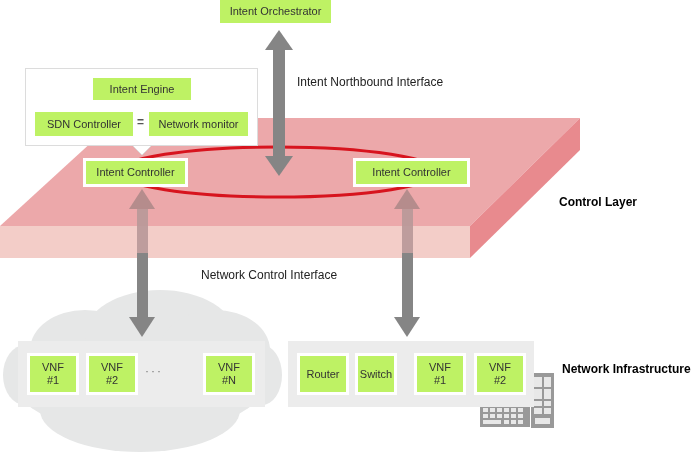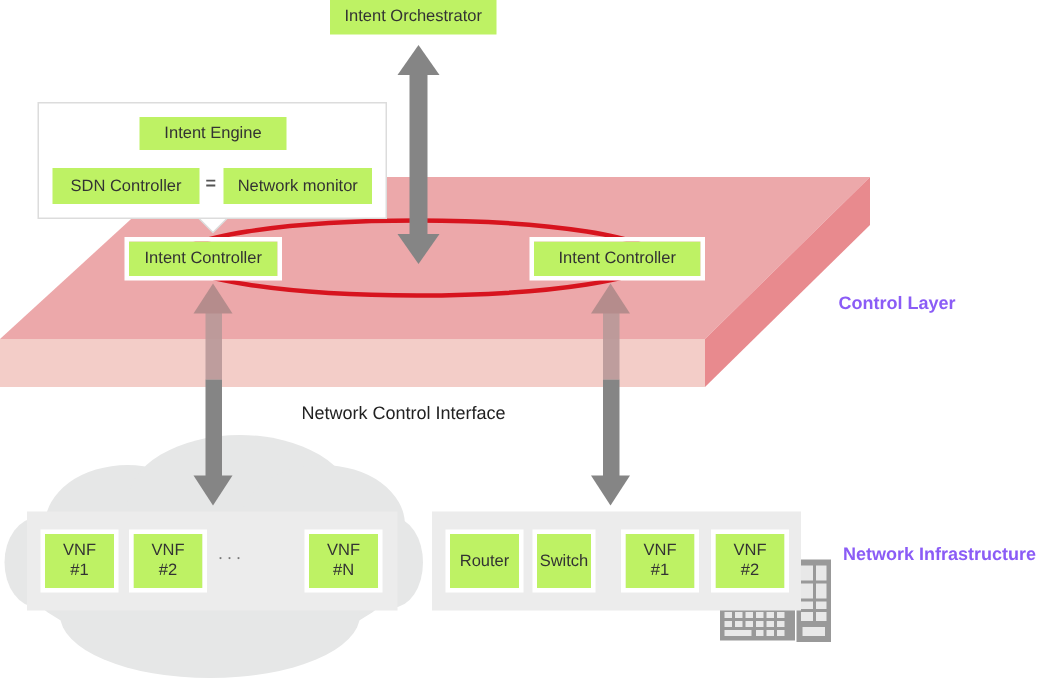--- a/index.html
+++ b/index.html
@@ -4,21 +4,21 @@
 <style>
   html, body { margin: 0; padding: 0; background: #ffffff; }
   body { width: 700px; height: 454px; position: relative; overflow: hidden;
          font-family: "Liberation Sans", sans-serif; color: #222; }
   svg.stage { position: absolute; left: 0; top: 0; }
   .box { position: absolute; background: #bef264; font-size: 11px; color: #333;
          display: flex; align-items: center; justify-content: center; text-align: center;
          box-sizing: border-box; line-height: 13px; }
   .framed { outline: 3px solid #ffffff; }
   .label { position: absolute; font-size: 12px; color: #222; line-height: 15px; white-space: nowrap; }
-  .bold { font-weight: bold; color: #8b5cf6; }
+  .bold { font-weight: bold; color: #000000; }
   .popup { position: absolute; background: #ffffff; border: 1px solid #dcdcdc; box-sizing: border-box; }
   .tray { position: absolute; background: #ececec; }
   .dots { position: absolute; font-size: 12px; color: #777; letter-spacing: 2px; }
 </style>
 </head>
 <body>
 
 <svg class="stage" width="700" height="454" viewBox="0 0 700 454">
 
   <g fill="#e6e7e7">
@@ -106,20 +106,21 @@
       <rect x="535" y="418" width="15" height="6"></rect>
     </g>
   </g>
 </svg>
 
 <div class="box" style="left:220px; top:0px; width:111px; height:23px;">
   <span>Intent Orchestrator</span>
 </div>
 
 <div class="label" style="left:297px; top:75px;">
+  <div>Intent Northbound Interface</div>
 </div>
 
 <div class="popup" style="left:25px; top:68px; width:233px; height:78px;"></div>
 <div class="box" style="left:93px; top:78px; width:98px; height:22px;">
   <span>Intent Engine</span>
 </div>
 <div class="box" style="left:35px; top:112px; width:98px; height:24px;">
   <span>SDN Controller</span>
 </div>
 <div class="label" style="left:137px; top:115px; font-weight:bold; color:#555;">=</div>

